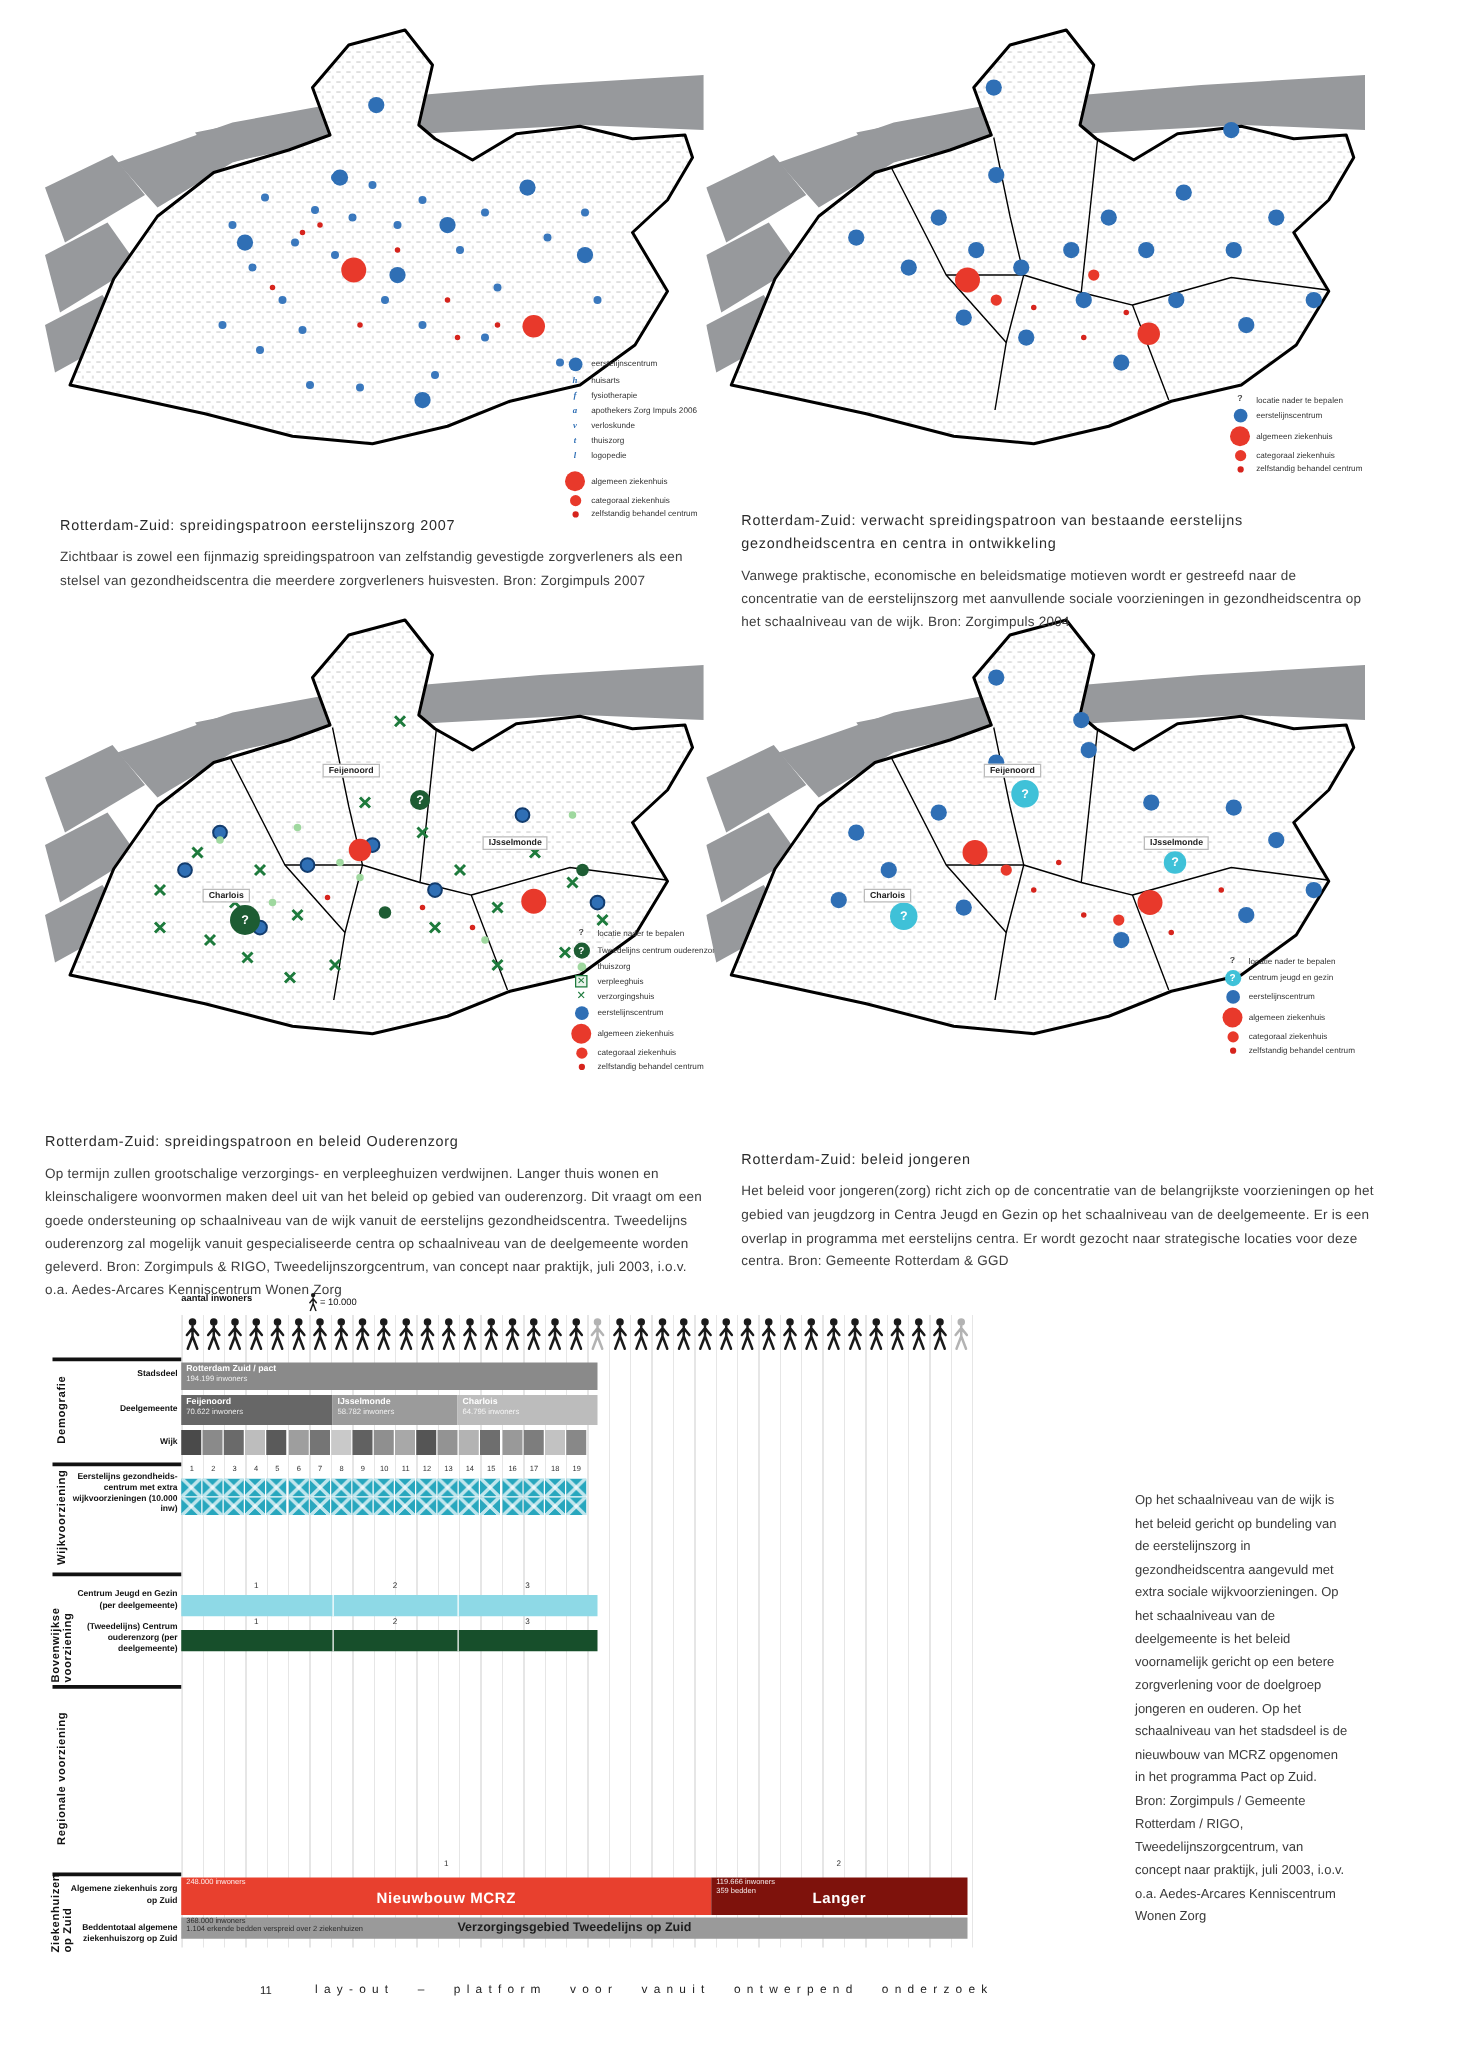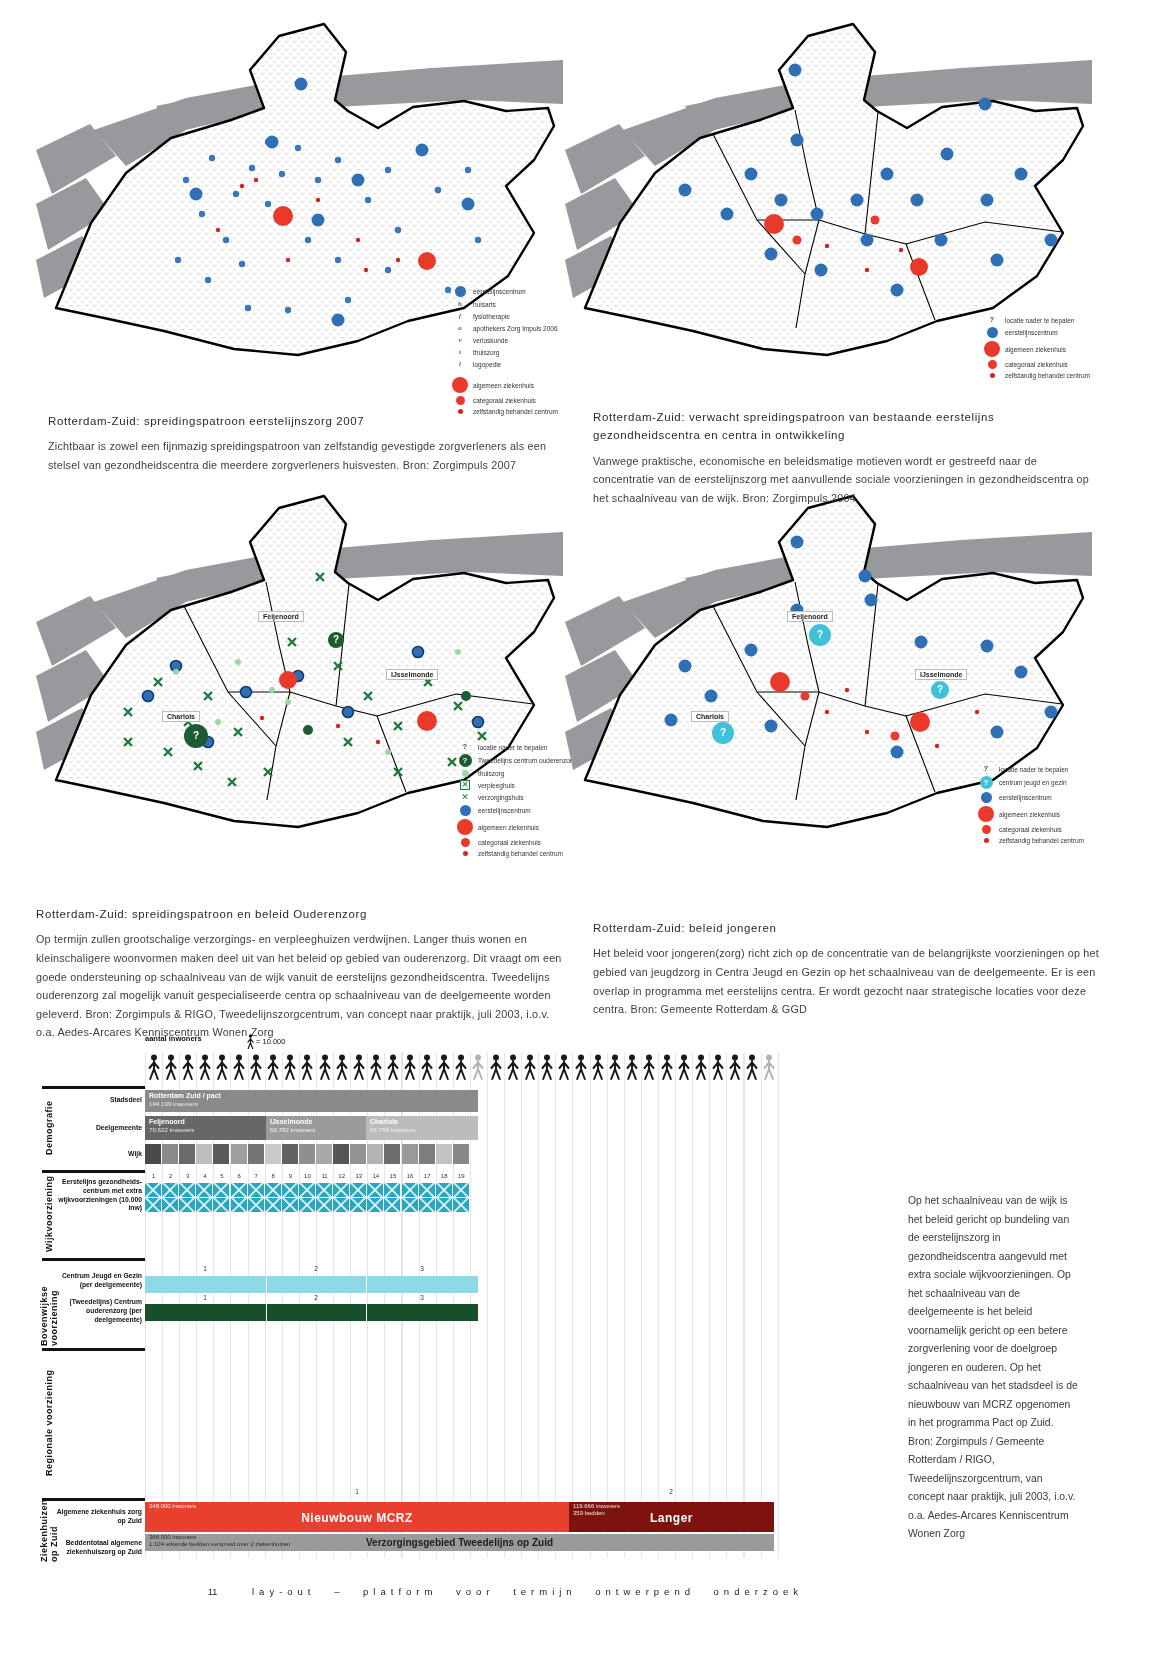--- a/index.html
+++ b/index.html
@@ -869,13 +869,13 @@
     <div class="smv" style="top:7px;color:#2c2c2c">1.104 erkende bedden verspreid over 2 ziekenhuizen</div>
     <div style="position:absolute;width:100%;text-align:center;top:3px;font-weight:bold;font-size:10px;color:#1d1d1d">Verzorgingsgebied  Tweedelijns op Zuid</div>
   </div>
 </div>
 
 <div id="note">
   <div>Op het schaalniveau van de wijk is het beleid gericht op bundeling van de eerstelijnszorg in gezondheidscentra aangevuld met extra sociale wijkvoorzieningen. Op het schaalniveau van de deelgemeente is het beleid voornamelijk gericht op een betere zorgverlening voor de doelgroep jongeren en ouderen. Op het schaalniveau van het stadsdeel is de nieuwbouw van MCRZ opgenomen in het programma Pact op Zuid. Bron: Zorgimpuls / Gemeente Rotterdam / RIGO, Tweedelijnszorgcentrum, van concept naar praktijk, juli 2003, i.o.v. o.a. Aedes-Arcares Kenniscentrum Wonen Zorg</div>
 </div>
 
 <div id="footer-num">11</div>
-<div id="footer-journal">lay-out – platform voor termijn ontwerpend onderzoek</div>
+<div id="footer-journal">lay-out – platform voor vanuit ontwerpend onderzoek</div>
 
 </body></html>

